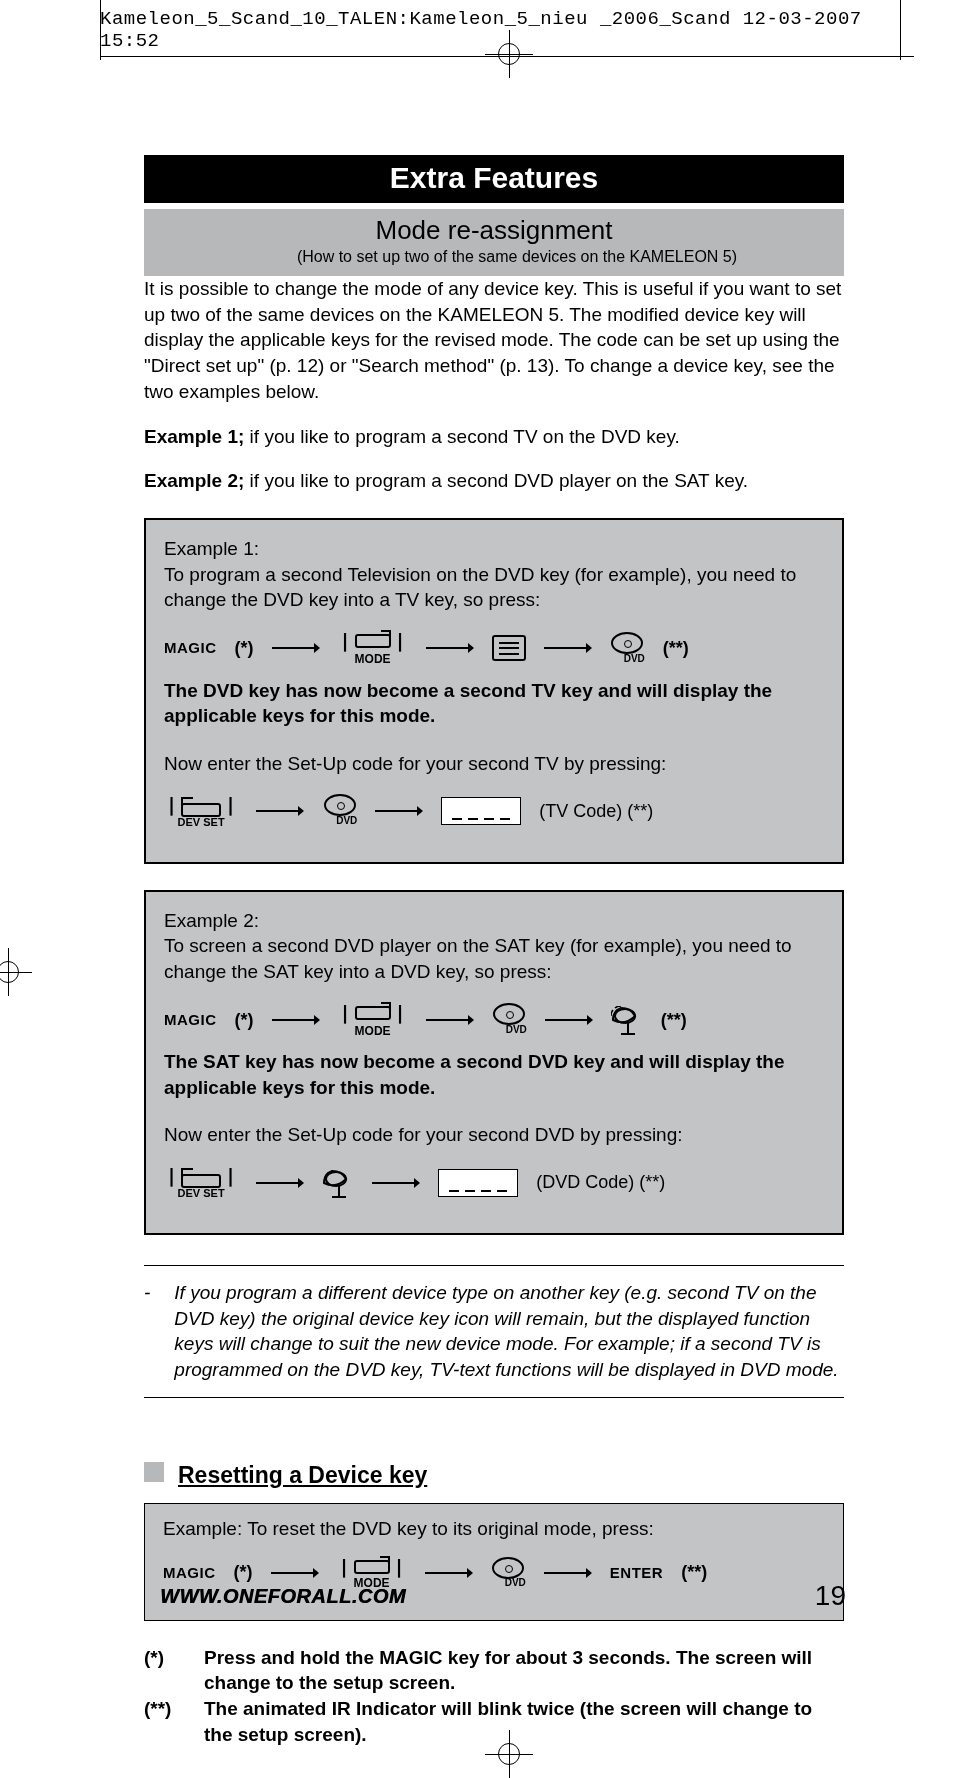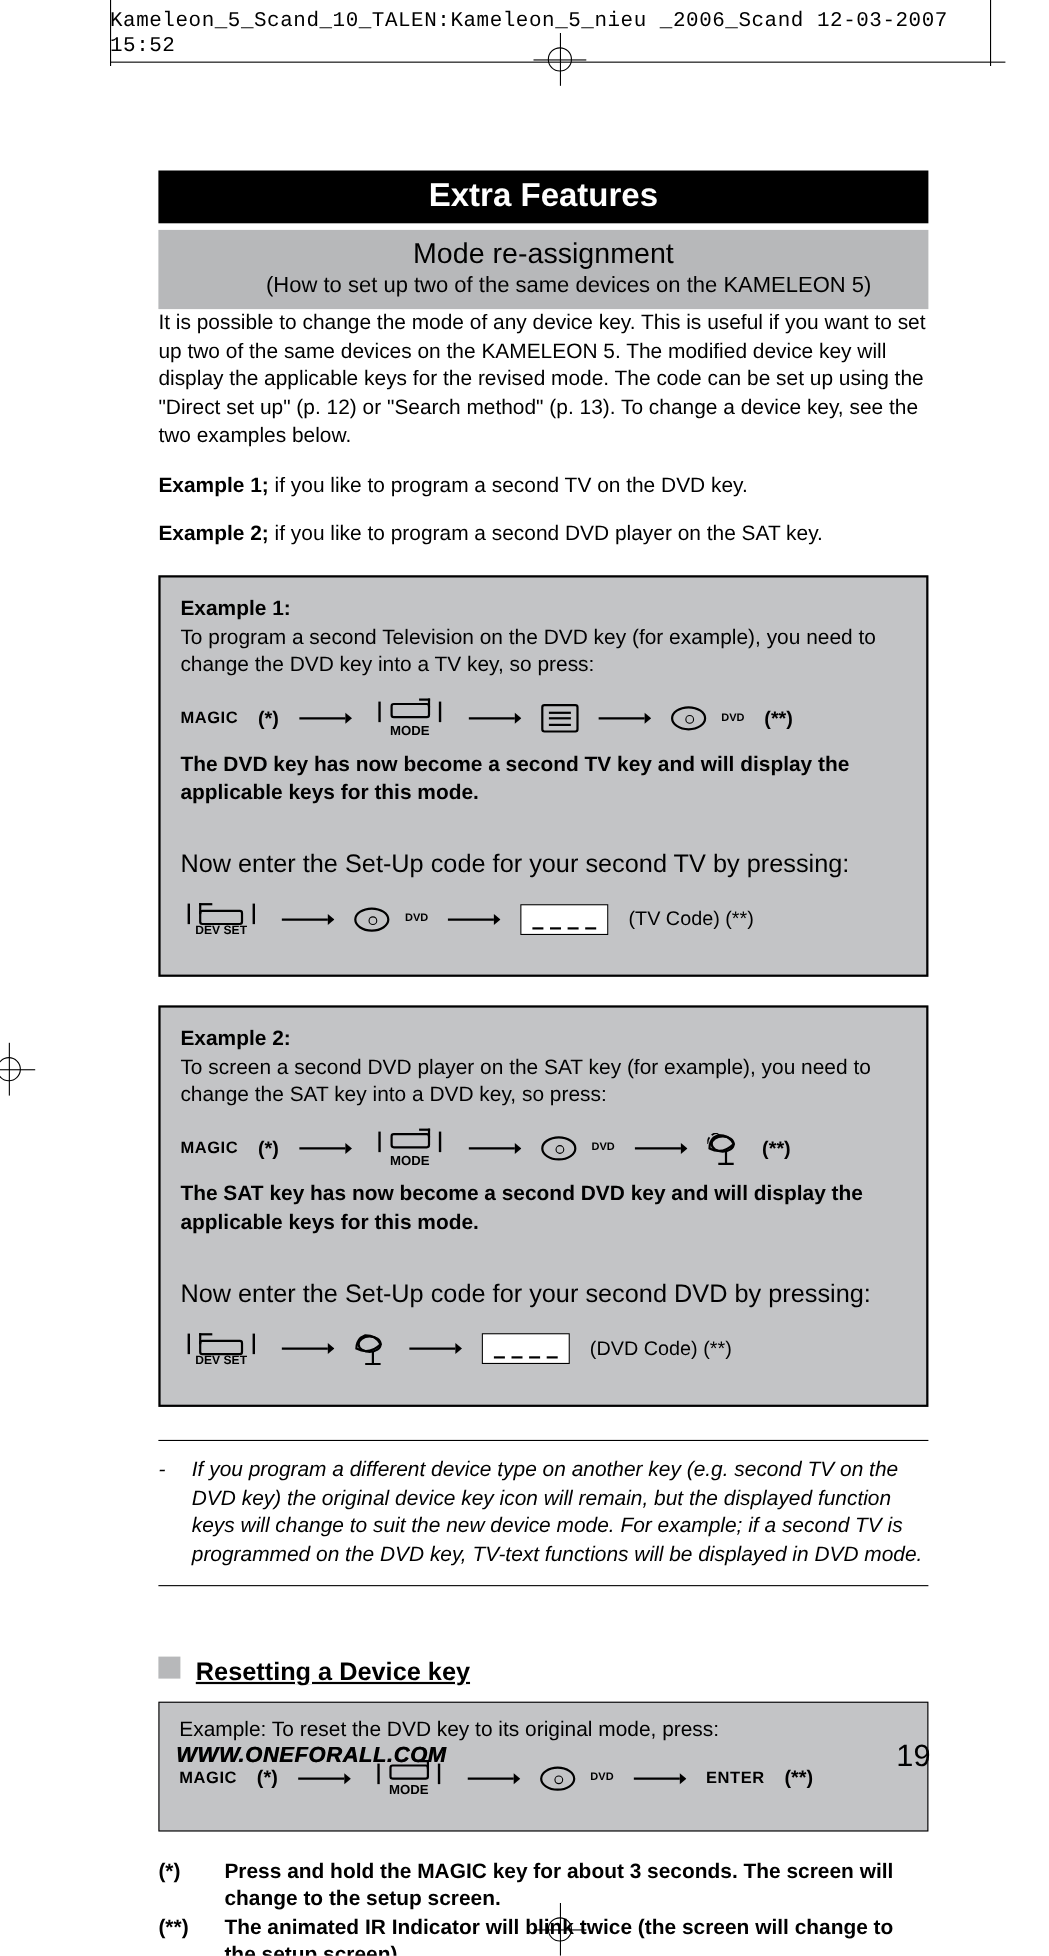--- a/index.html
+++ b/index.html
@@ -55,70 +55,70 @@
     text-align: center;
     padding: 6px 0 8px;
   }
   .subtitle-bar {
     background: #b7b8ba;
     text-align: center;
     padding: 6px 0 10px;
     margin-top: 6px;
   }
   .subtitle-bar h2 { font-size: 26px; font-weight: normal; }
-  .subtitle-bar .howto { font-size: 20px; margin-top: 2px; padding-left: 46px; }
+  .subtitle-bar .howto { font-size: 16px; margin-top: 2px; padding-left: 46px; }
   .intro {
     font-size: 19px;
     line-height: 1.35;
   }
   .ex-line { font-size: 19px; margin-top: 22px; }
   .ex-line b { font-weight: bold; }
 
   .example-box {
     background: #c3c4c6;
     border: 2.5px solid #000;
     padding: 16px 18px 22px;
     margin-top: 26px;
     font-size: 19px;
     line-height: 1.35;
   }
-  .example-box .title { font-weight: bold; }
+  .example-box .title { font-weight: normal; }
   .keyseq {
     display: flex;
     align-items: center;
     gap: 18px;
     margin: 16px 0 10px;
     flex-wrap: wrap;
   }
   .magic-lbl { font-family: Arial; font-size: 15px; font-weight: bold; letter-spacing: 0.5px; }
   .enter-lbl { font-family: Arial; font-size: 15px; font-weight: bold; letter-spacing: 0.5px; }
   .star { font-size: 18px; font-weight: bold; }
   .arrow svg { display:block; }
   .mode-icon { display:flex; flex-direction:column; align-items:center; }
   .mode-icon .top { display:flex; align-items:center; gap:2px; font-size:18px; font-weight:bold; }
   .mode-icon .rect { width:36px; height:14px; border:2px solid #000; border-radius:3px; position:relative; }
   .mode-icon .rect::after { content:""; position:absolute; top:-6px; right:-2px; width:8px; height:6px; border-top:2px solid #000; border-right:2px solid #000; }
   .mode-icon .lbl { font-size:12px; font-weight:bold; margin-top:-2px; }
   .menu-icon { width:34px; height:26px; border:2px solid #000; border-radius:3px; display:flex; flex-direction:column; justify-content:space-around; padding:3px 5px; }
   .menu-icon span { height:2px; background:#000; }
-  .dvd-icon { display:flex; align-items:center; }
+  .dvd-icon { display:flex; flex-direction:column; align-items:center; }
   .dvd-icon .disc { width:32px; height:22px; border:2px solid #000; border-radius:50%; position:relative; }
   .dvd-icon .disc::after { content:""; position:absolute; top:6px; left:11px; width:6px; height:6px; border:1.5px solid #000; border-radius:50%; }
   .dvd-icon .lbl { font-size:10px; font-weight:bold; margin-top:-2px; margin-left:14px;}
   .sat-icon { width:32px; height:28px; position:relative; }
   .sat-icon svg { display:block; }
   .devset-icon { display:flex; flex-direction:column; align-items:center; }
   .devset-icon .top { display:flex; align-items:flex-end; gap:2px; font-size:18px; font-weight:bold; }
   .devset-icon .rect { width:40px; height:14px; border:2px solid #000; border-radius:3px; position:relative; }
   .devset-icon .rect::before { content:""; position:absolute; top:-8px; left:-2px; width:10px; height:8px; border-top:2px solid #000; border-left:2px solid #000; }
   .devset-icon .lbl { font-size:11px; font-weight:bold; margin-top:-2px; }
   .code-box { width:80px; height:28px; background:#fff; border:1.5px solid #000; display:flex; align-items:flex-end; justify-content:center; gap:6px; padding-bottom:4px; }
   .code-box span { width:10px; border-bottom:2px solid #000; }
   .result-text { font-weight: bold; font-size:19px; line-height:1.35; margin-top:4px; }
-  .setup-text { font-size:23px; margin-top:36px; margin-bottom:10px; }
+  .setup-text { font-size:19px; margin-top:22px; margin-bottom:10px; }
   .code-label { font-size:18px; }
 
   .note-block {
     border-top: 1.5px solid #000;
     border-bottom: 1.5px solid #000;
     margin-top: 30px;
     padding: 14px 0;
     font-style: italic;
     font-size: 19px;
     line-height: 1.35;

